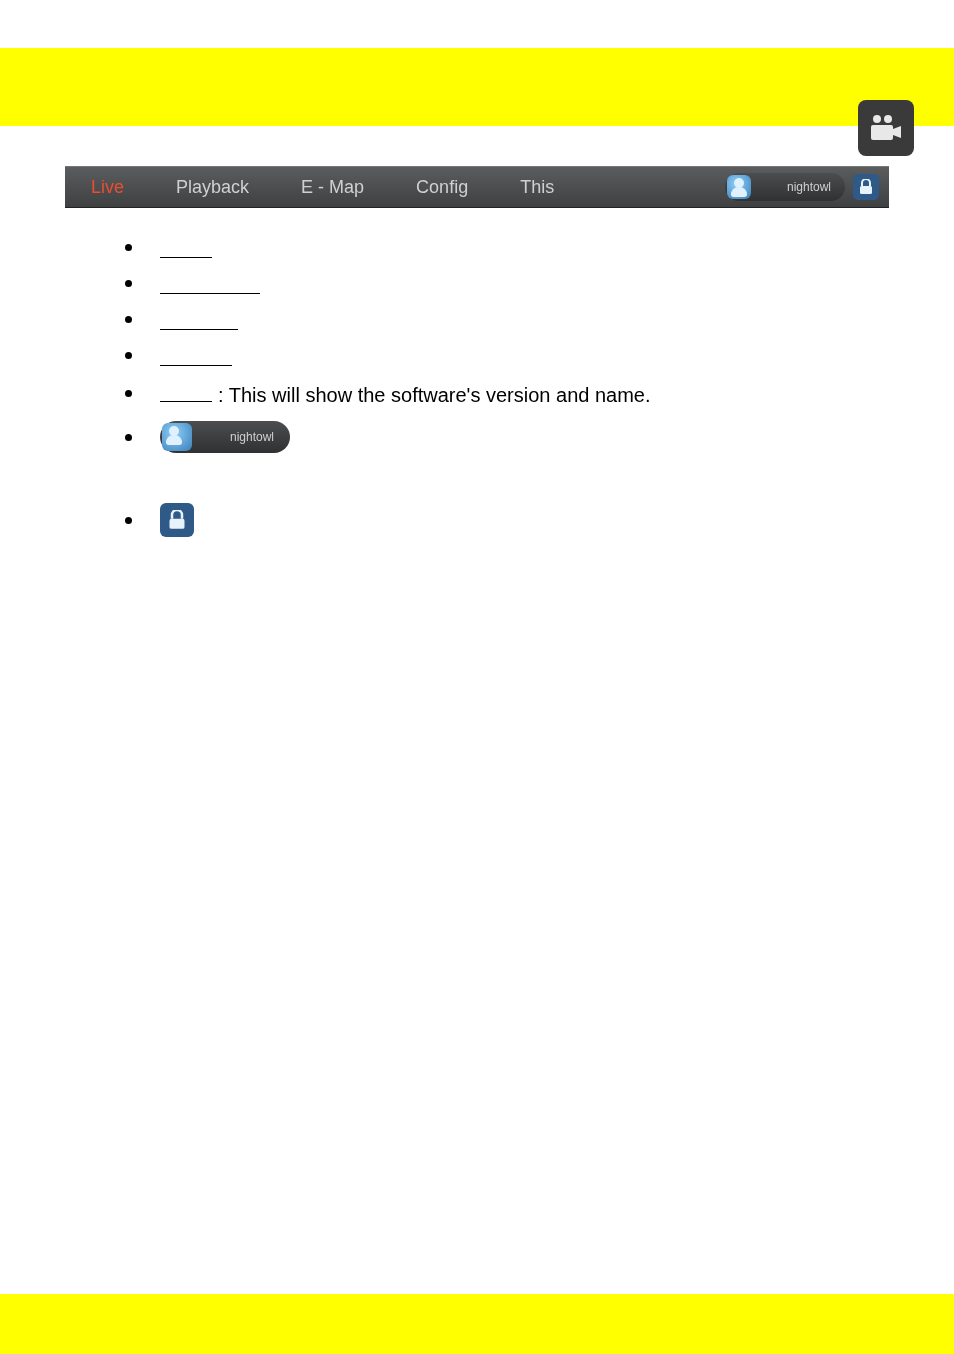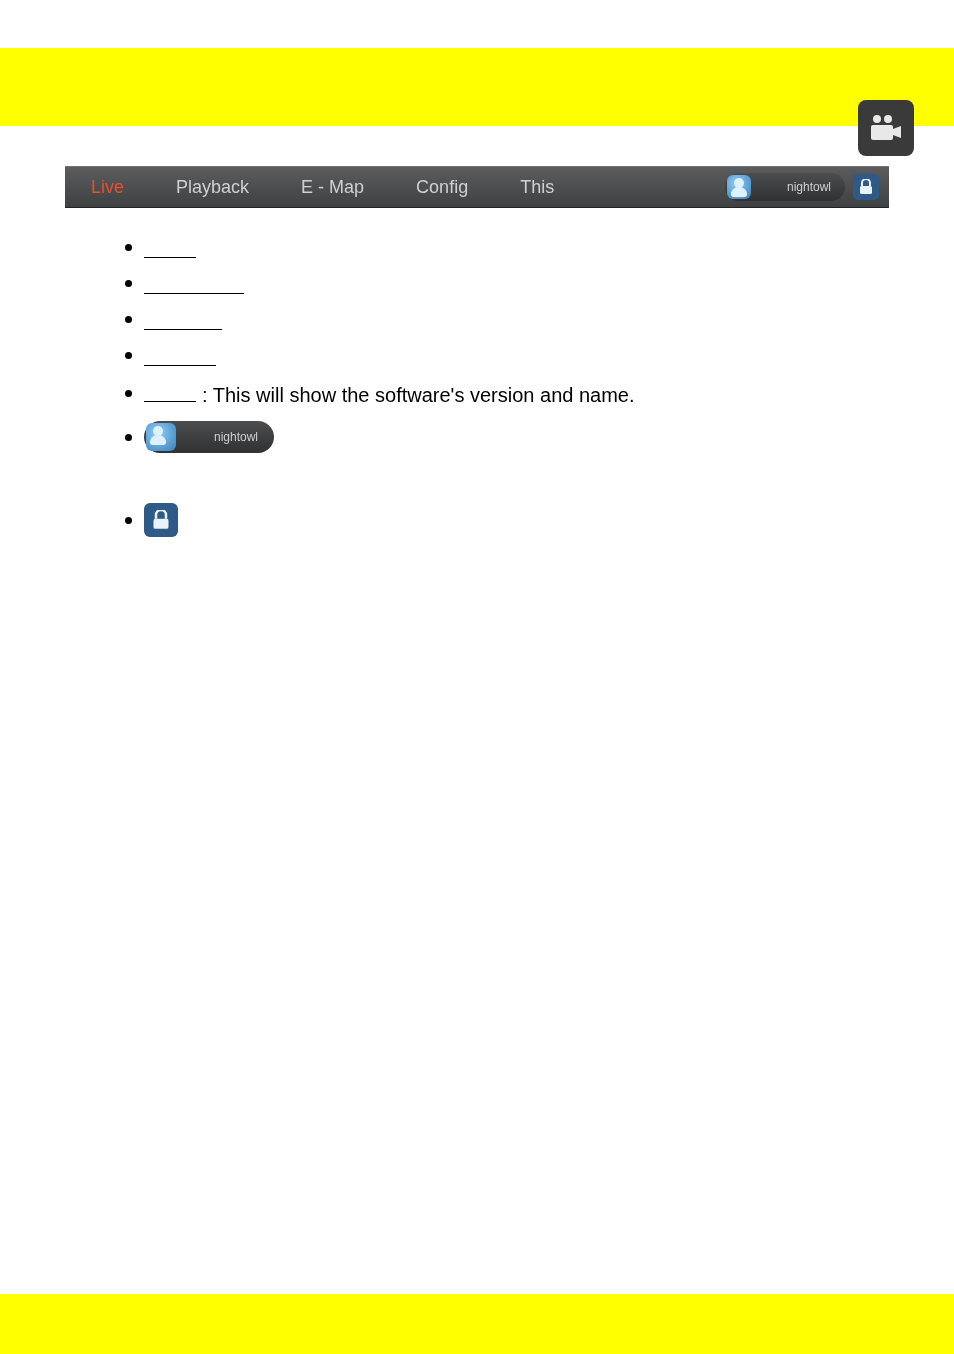--- a/index.html
+++ b/index.html
@@ -115,21 +115,21 @@
       justify-content:center;
     }
     .lock-badge svg, .lock-badge-large svg { fill:#e8f2fa; }
     .bullet-list { padding: 28px 0 0 60px; }
     .bullet-item {
       display: flex;
       align-items: center;
       font-size: 20px;
       color: #000;
       margin-bottom: 14px;
-      gap: 12px;
+      gap: 28px;
     }
     .b-dot { width: 7px; height: 7px; background: #000; border-radius: 50%; flex-shrink: 0; }
     .blank-short { display:inline-block; border-bottom:1px solid #000; width:52px; height:1.1em; }
     .blank-med { display:inline-block; border-bottom:1px solid #000; width:100px; height:1.1em; }
     .blank-med2 { display:inline-block; border-bottom:1px solid #000; width:78px; height:1.1em; }
     .blank-med3 { display:inline-block; border-bottom:1px solid #000; width:72px; height:1.1em; }
     .help-line { display:flex; align-items:baseline; gap:6px; flex-wrap:nowrap; }
     .bottom-yellow {
       position: fixed;
       bottom: 0;

